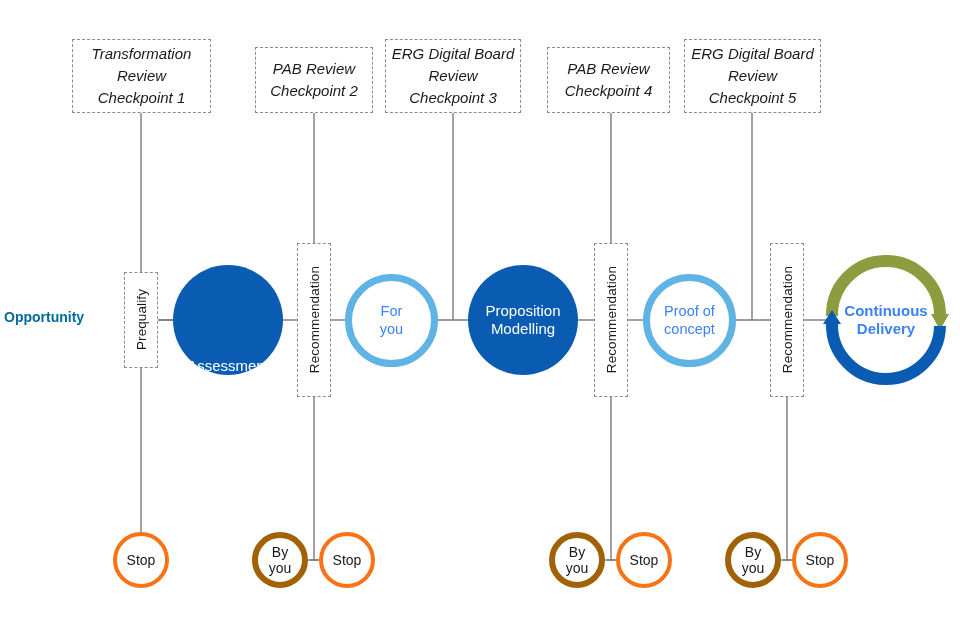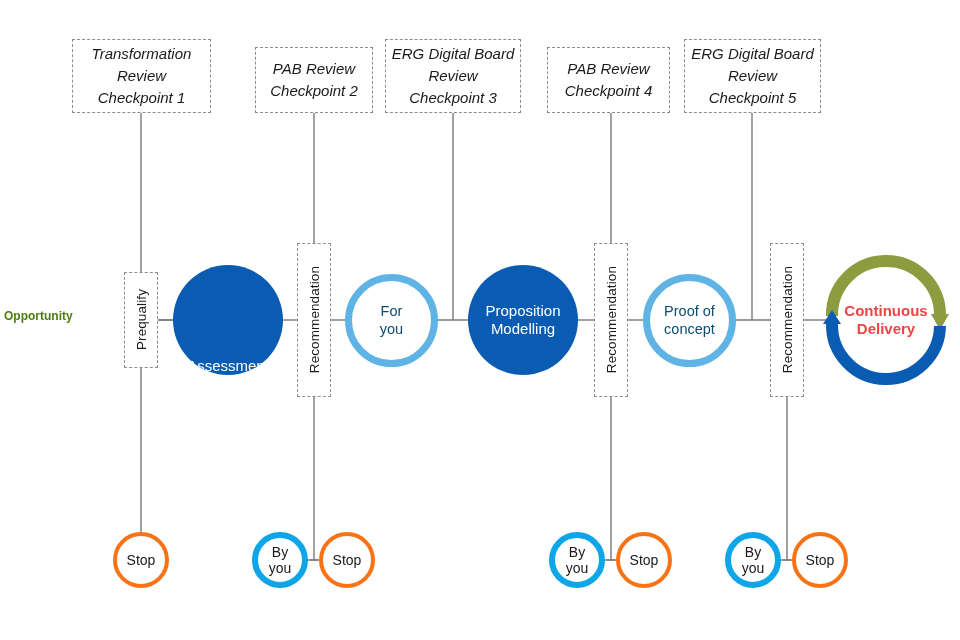--- a/index.html
+++ b/index.html
@@ -73,68 +73,68 @@
     line-height: 1.2;
   }
   .stage-filled {
     background: #0a5cb3;
     color: #ffffff;
     font-size: 15px;
   }
   .stage-outline {
     background: #ffffff;
     border: 7px solid #5fb4e5;
-    color: #0c4a6e;
+    color: #3b82f6;
     font-size: 14.5px;
   }
   
   .terminal {
     position: absolute;
     box-sizing: border-box;
     border-radius: 50%;
     background: #ffffff;
     display: flex;
     align-items: center;
     justify-content: center;
     text-align: center;
     font-size: 14px;
     line-height: 1.15;
     color: #1a1a1a;
   }
   .terminal-stop {
     border: 4px solid #f97316;
   }
   .terminal-byyou {
-    border: 6px solid #0ea5e9;
+    border: 6px solid #a16207;
     text-align: center;
   }
   
   #opportunity-label {
     position: absolute;
-    font-size: 12px;
+    font-size: 14px;
     font-weight: bold;
-    color: #4d7c0f;
+    color: #0369a1;
     white-space: nowrap;
   }
   
   #cd-wrap {
     position: absolute;
   }
   #cd-label {
     position: absolute;
     left: 0; top: 0;
     width: 100%;
     height: 100%;
     display: flex;
     align-items: center;
     justify-content: center;
     text-align: center;
     font-size: 15px;
     font-weight: bold;
-    color: #ef4444;
+    color: #3b82f6;
     line-height: 1.2;
     pointer-events: none;
   }
 </style>
 </head>
 <body>
 
 <div id="canvas">
 
   <svg id="lines" viewBox="0 0 960 640" width="960" height="640">

